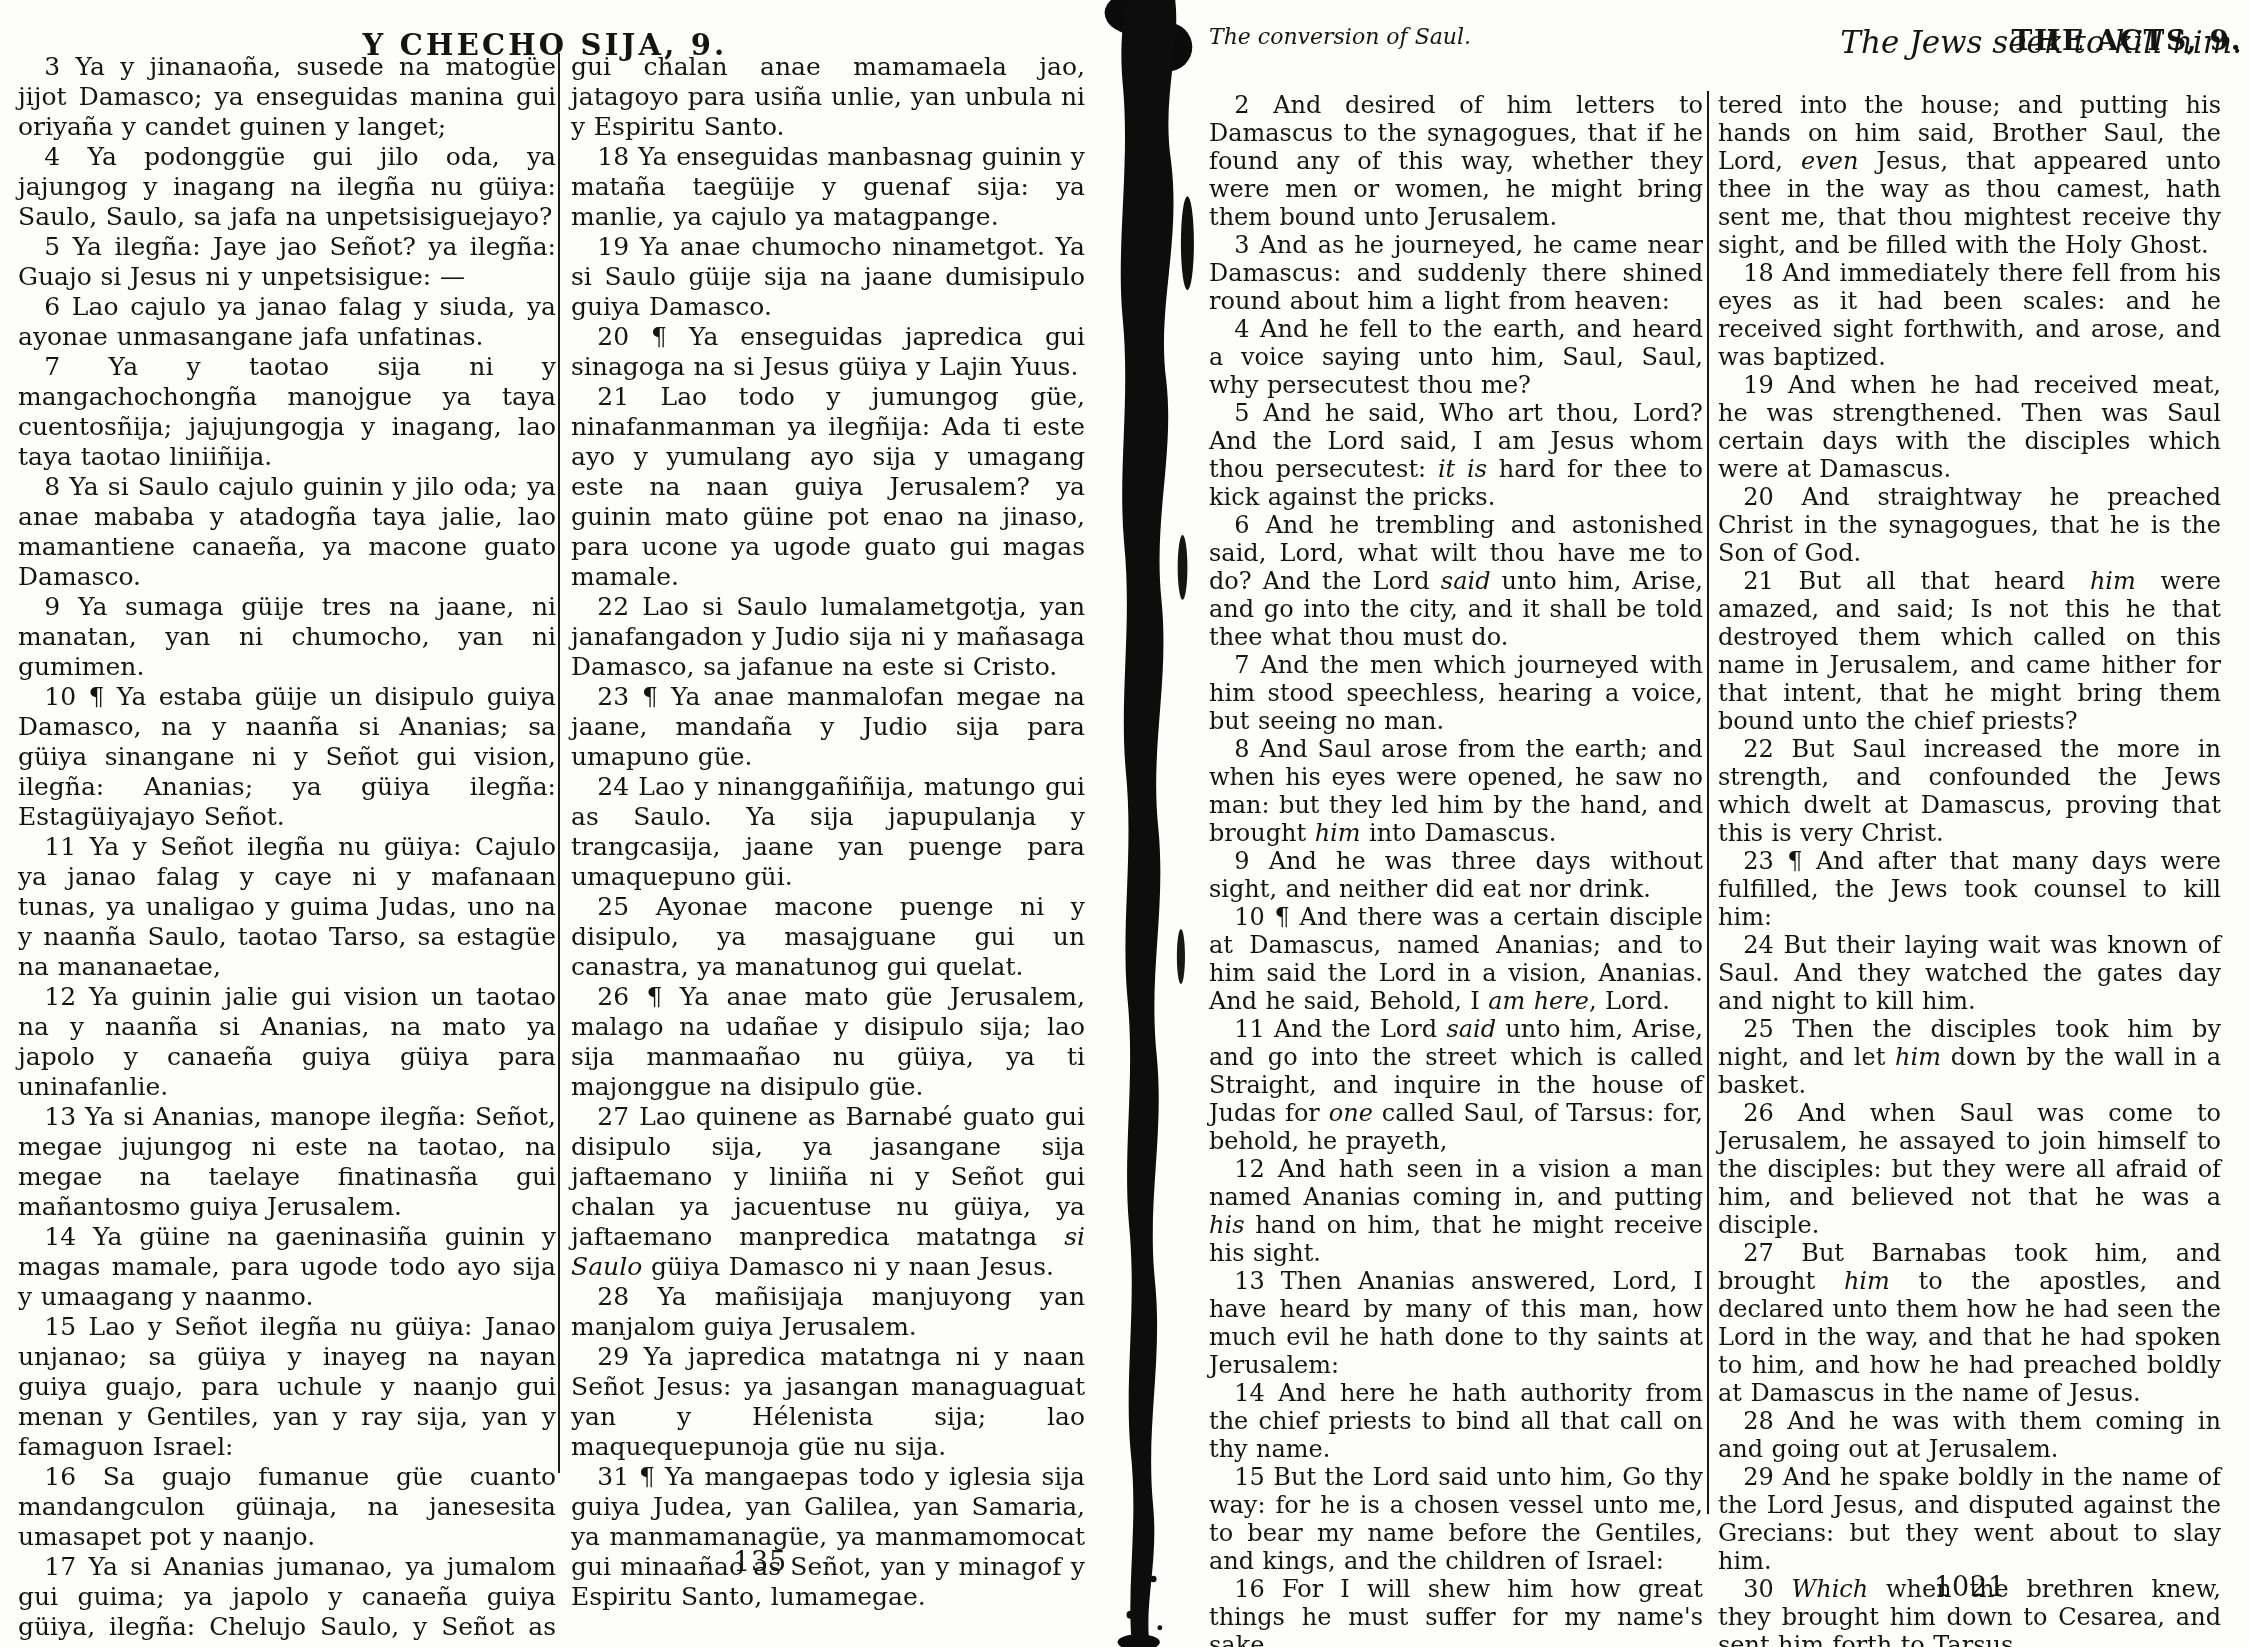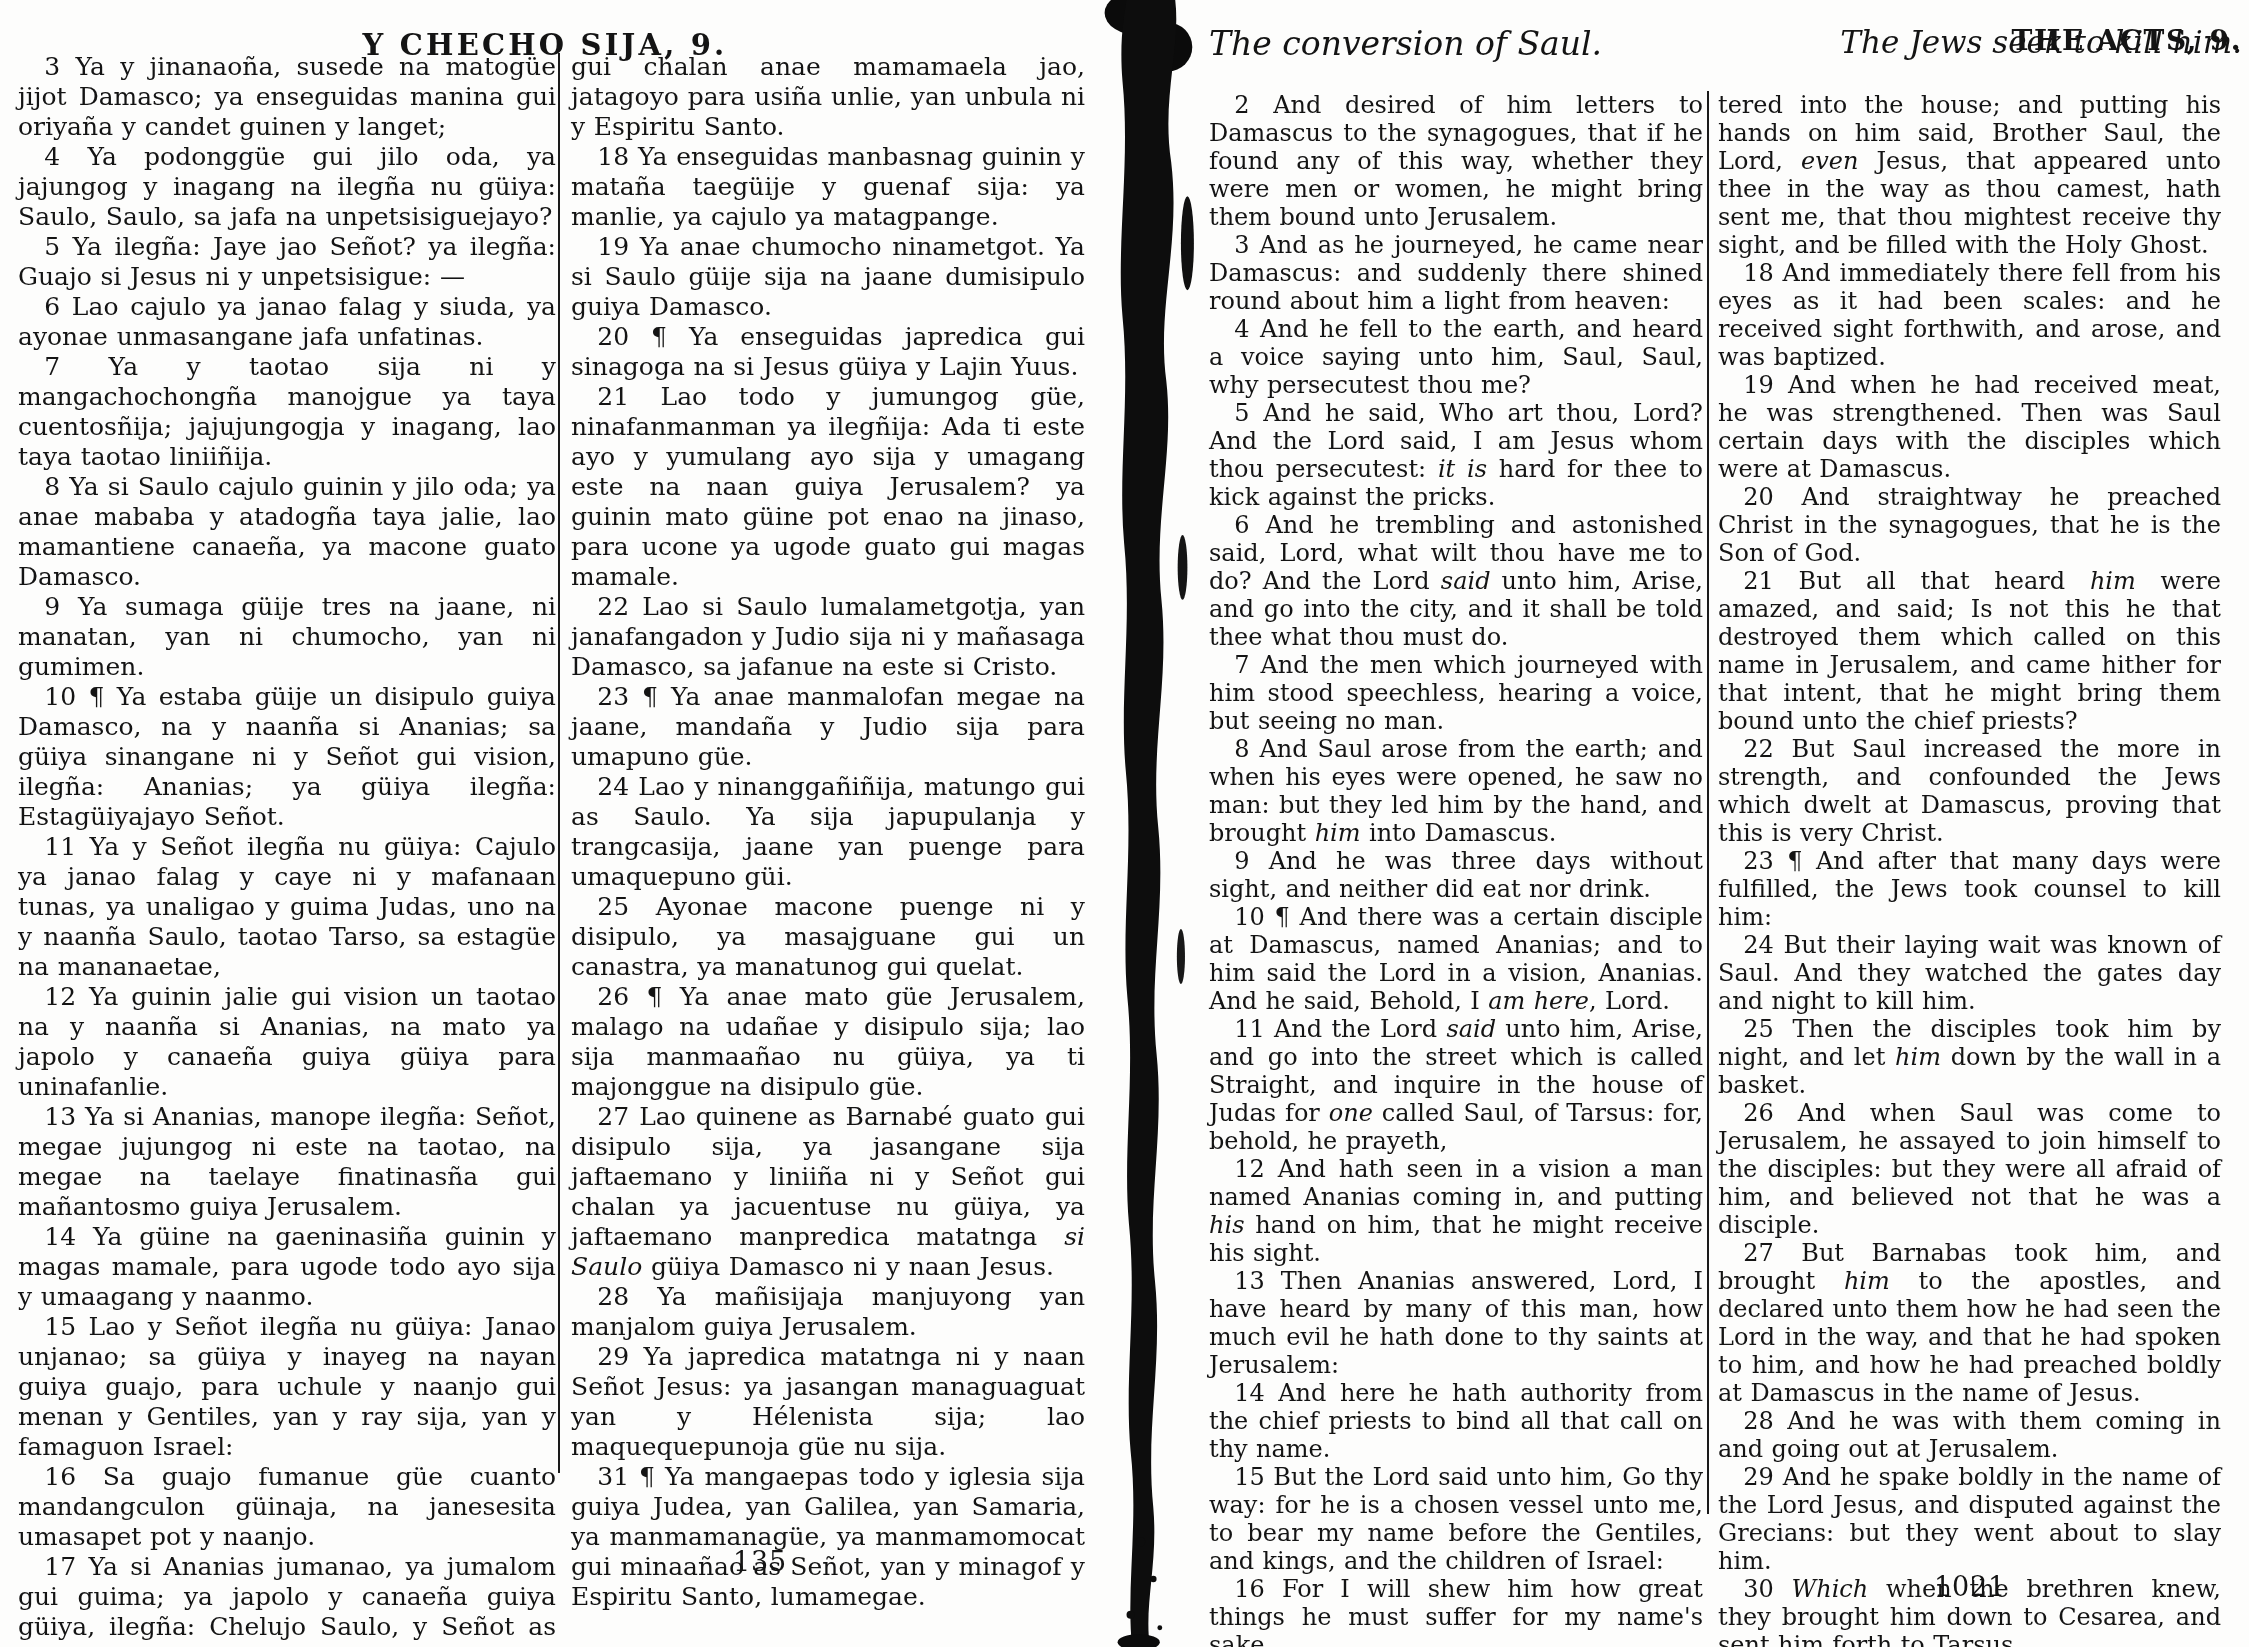--- a/index.html
+++ b/index.html
@@ -10,21 +10,21 @@
   }
   .page{position:absolute;top:0;}
   .page-left{left:0;width:1090px;height:1648px;}
   .page-right{left:1201px;width:1049px;height:1648px;}
 
   .header-center{
     position:absolute;left:0;right:0;top:19.5px;margin:8px;
     text-align:center;font-size:29px;font-weight:bold;letter-spacing:3.2px;
   }
   .running-heads{position:absolute;left:8px;right:8px;top:24px;height:36px;}
-  .rh-left{position:absolute;left:0;top:0;font-style:italic;font-size:33px;}
+  .rh-left{position:absolute;left:0;top:0;font-style:italic;font-size:22px;}
   .rh-center{position:absolute;left:0;right:0;top:0;text-align:right;font-style:normal;font-size:28px;font-weight:bold;letter-spacing:1.6px;}
   .rh-right{position:absolute;right:0;top:0;font-style:italic;font-size:31px;}
 
   .col{position:absolute;text-align:justify;word-spacing:0.8px;}
   .page-left .col{font-size:25px;line-height:30px;}
   .page-right .col{font-size:24px;line-height:28px;}
   .col-l1{left:18px;top:52px;width:538px;}
   .col-l2{left:571px;top:52px;width:514px;}
   .col-r1{left:8px;top:91px;width:494px;}
   .col-r2{left:517px;top:91px;width:503px;}

